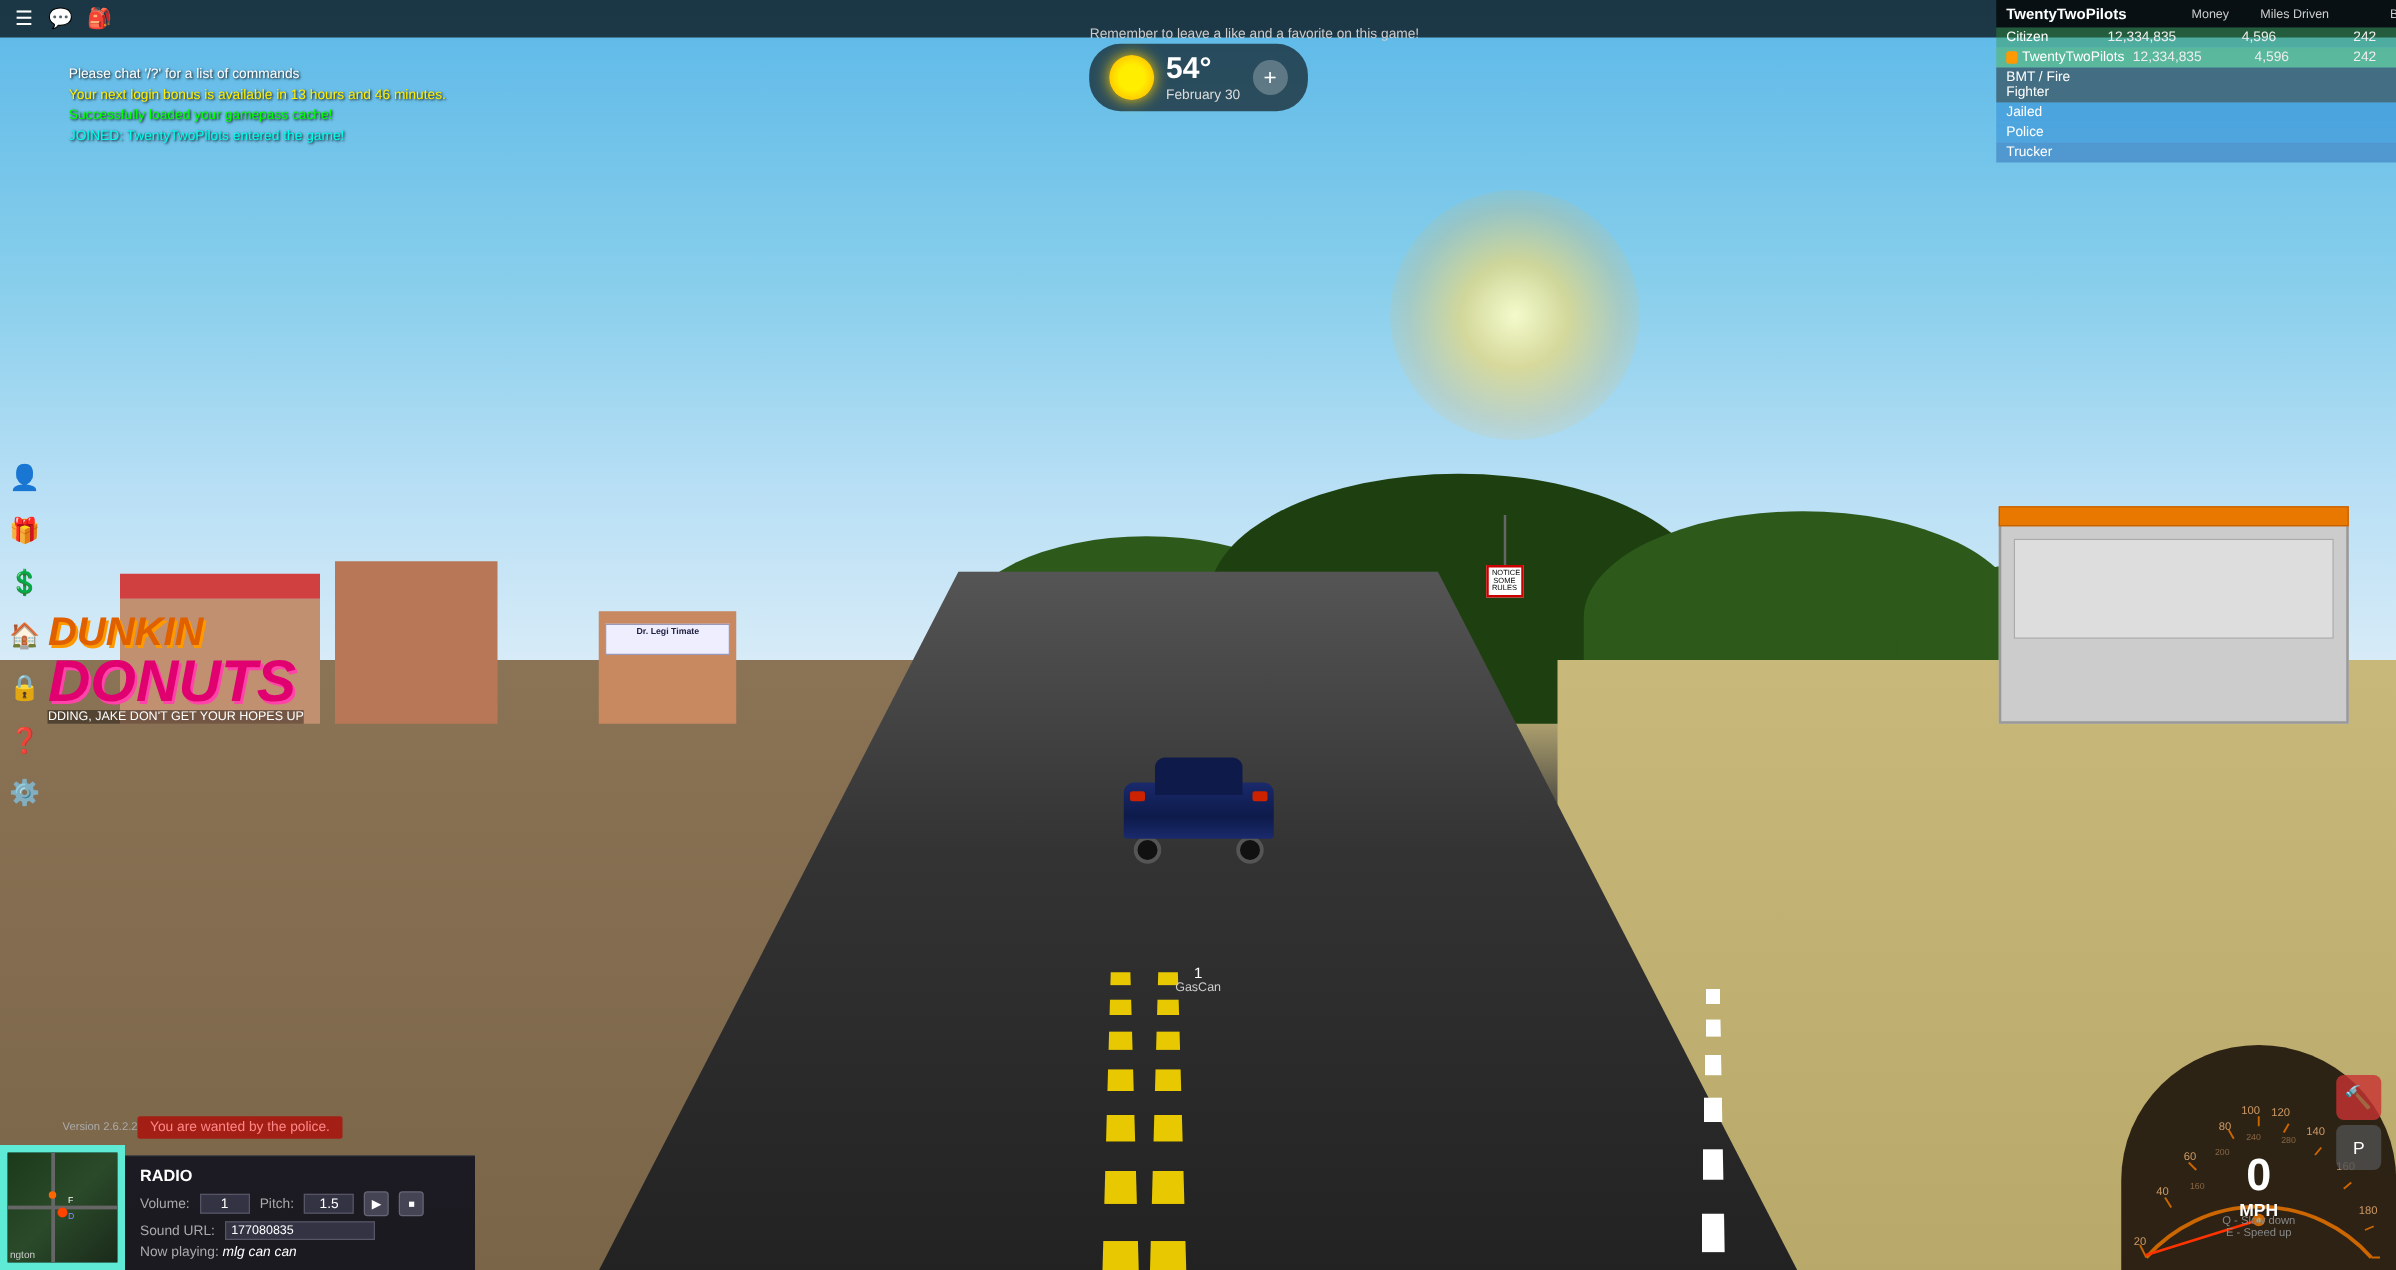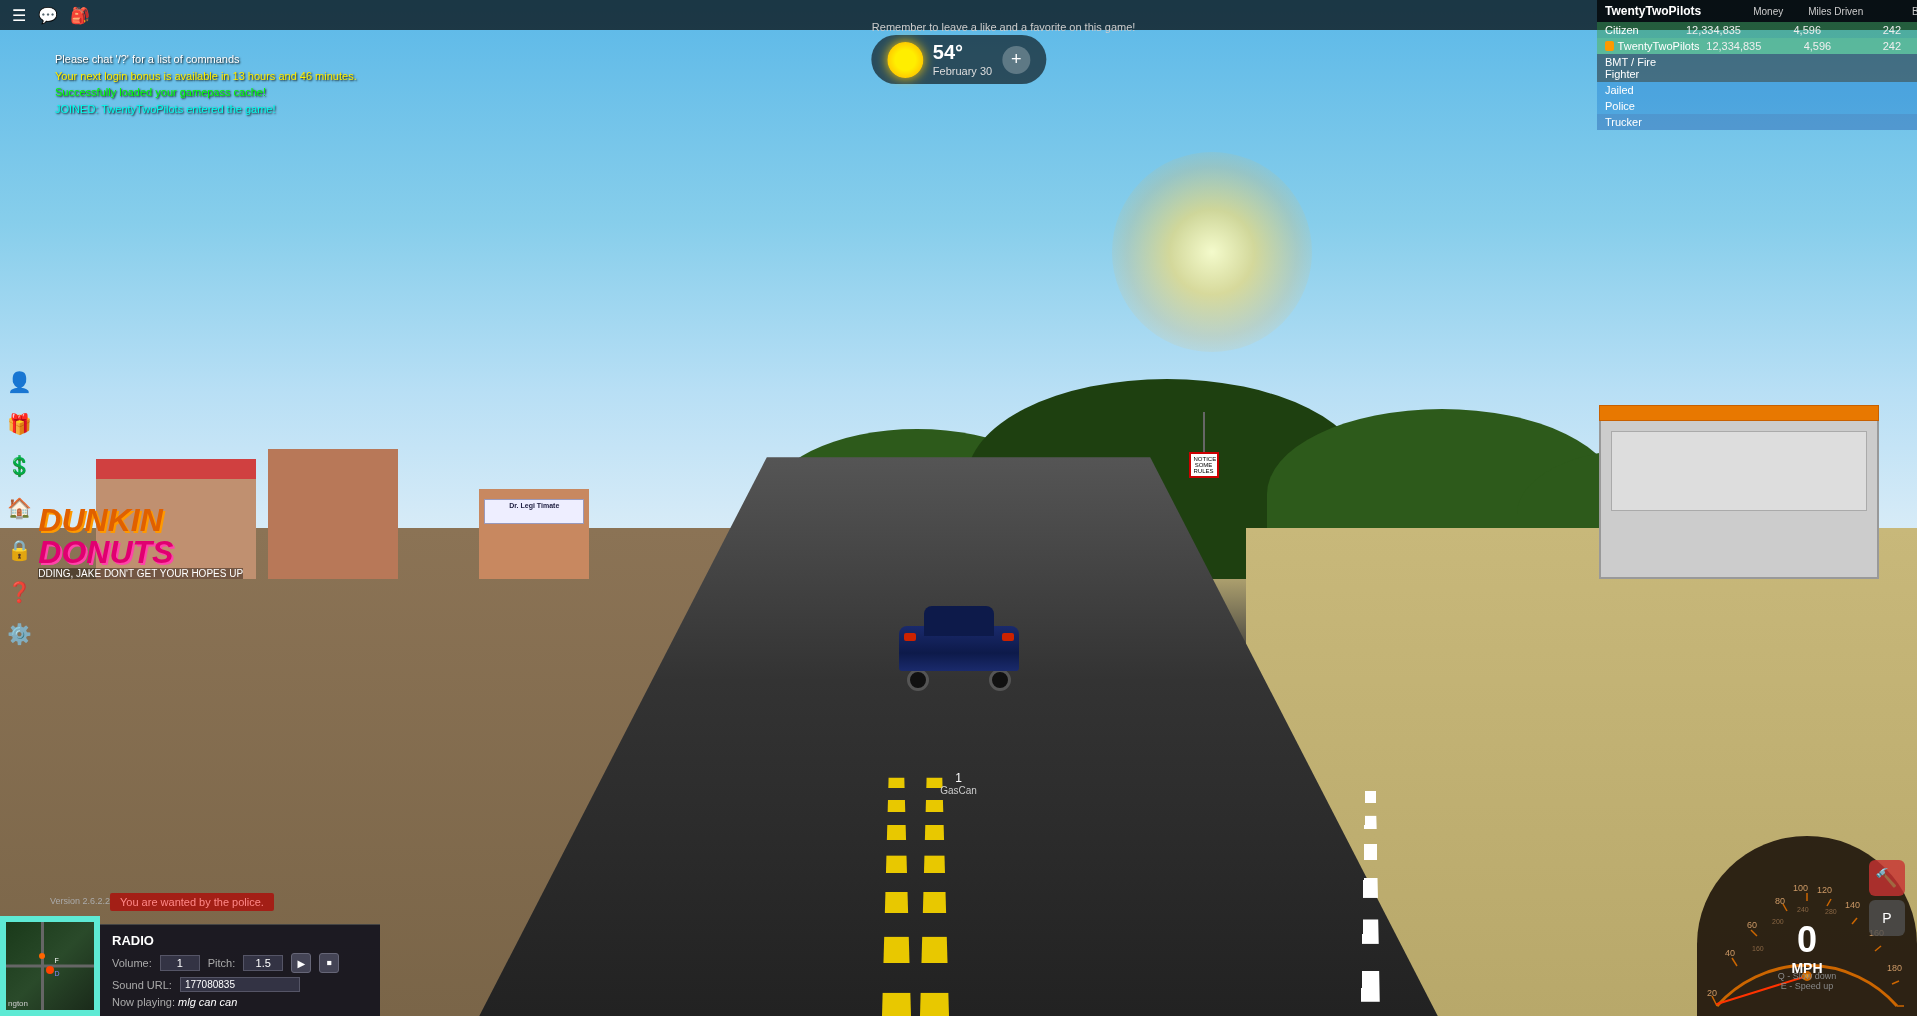--- a/index.html
+++ b/index.html
@@ -238,21 +238,21 @@
     .weather-sun {
       width: 36px;
       height: 36px;
       background: radial-gradient(circle, #ffee00 40%, #ffaa00 100%);
       border-radius: 50%;
       box-shadow: 0 0 12px #ffcc00;
     }
 
     .weather-temp {
       color: #fff;
-      font-size: 20px;
+      font-size: 24px;
       font-weight: bold;
     }
 
     .weather-date {
       color: #ddd;
       font-size: 11px;
       text-align: center;
       line-height: 1.3;
     }
 
@@ -395,21 +395,21 @@
     }
     .dunkin-text1 {
       font-size: 32px;
       font-weight: 900;
       color: #e06000;
       font-style: italic;
       text-shadow: 2px 2px 0 #ff9900;
       line-height: 1;
     }
     .dunkin-text2 {
-      font-size: 32px;
+      font-size: 47px;
       font-weight: 900;
       color: #e00070;
       font-style: italic;
       text-shadow: 2px 2px 0 #ff44aa;
       line-height: 1;
     }
     .dunkin-sub {
       font-size: 10px;
       color: #fff;
       background: rgba(0,0,0,0.4);

